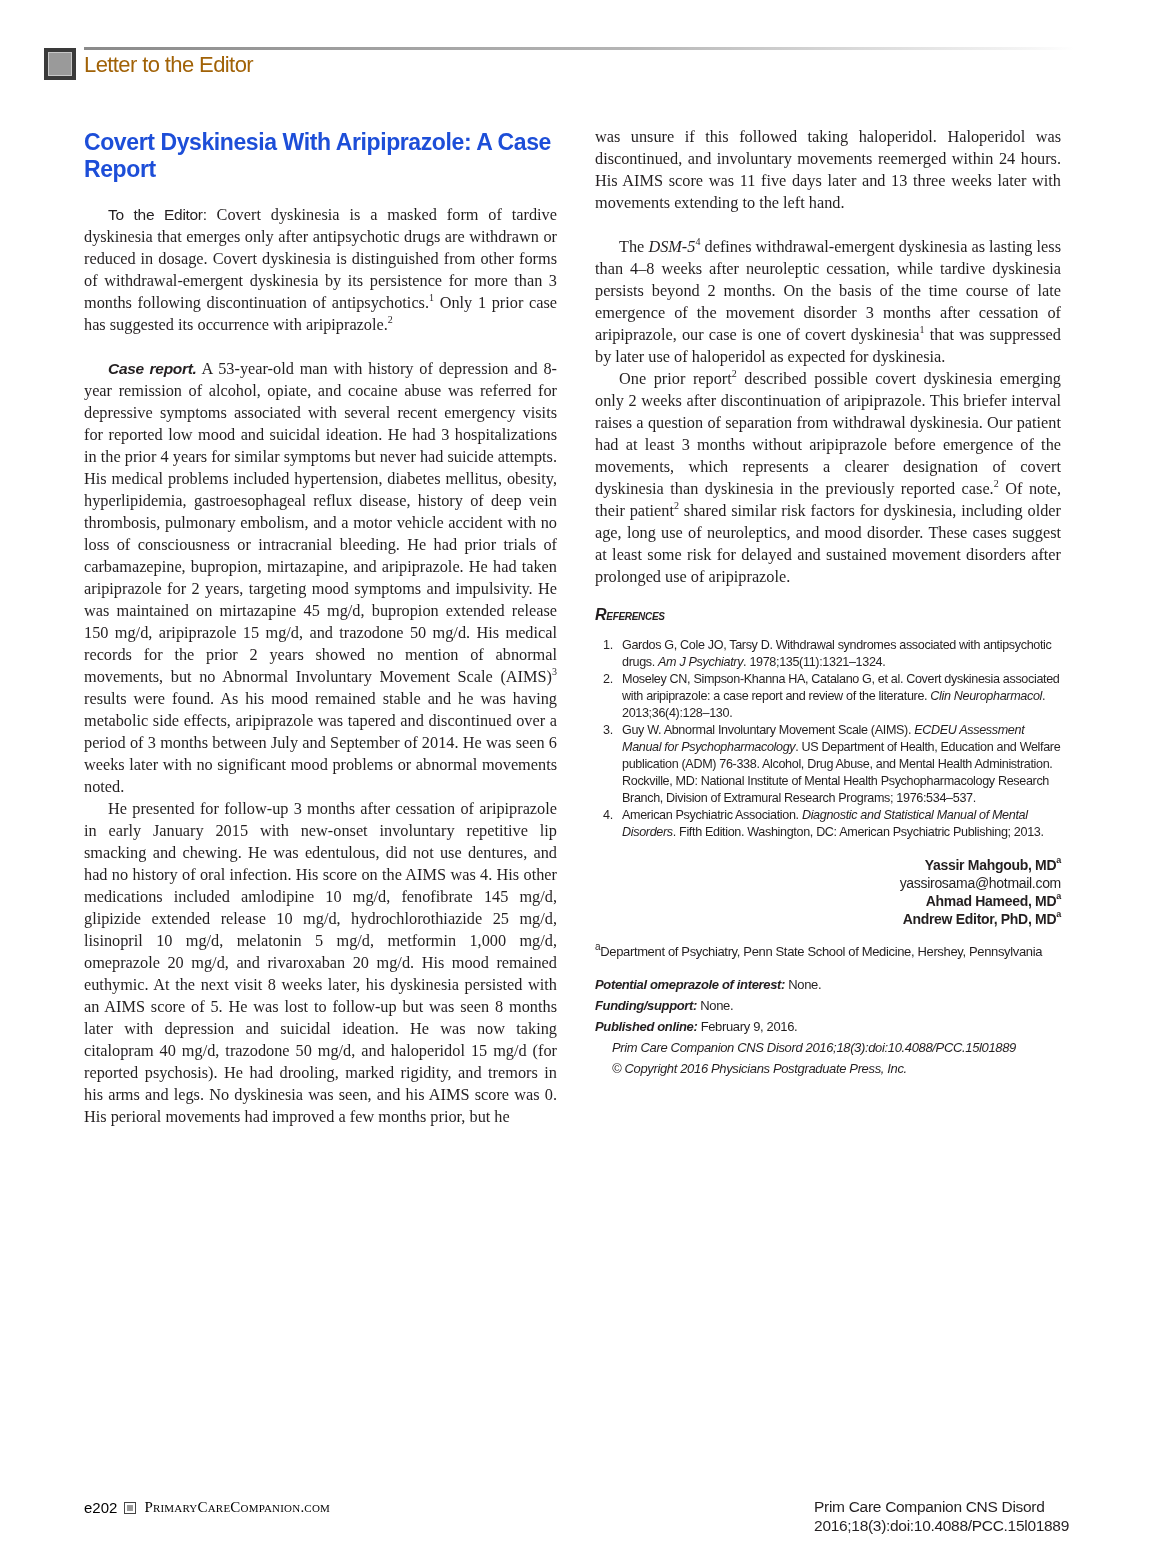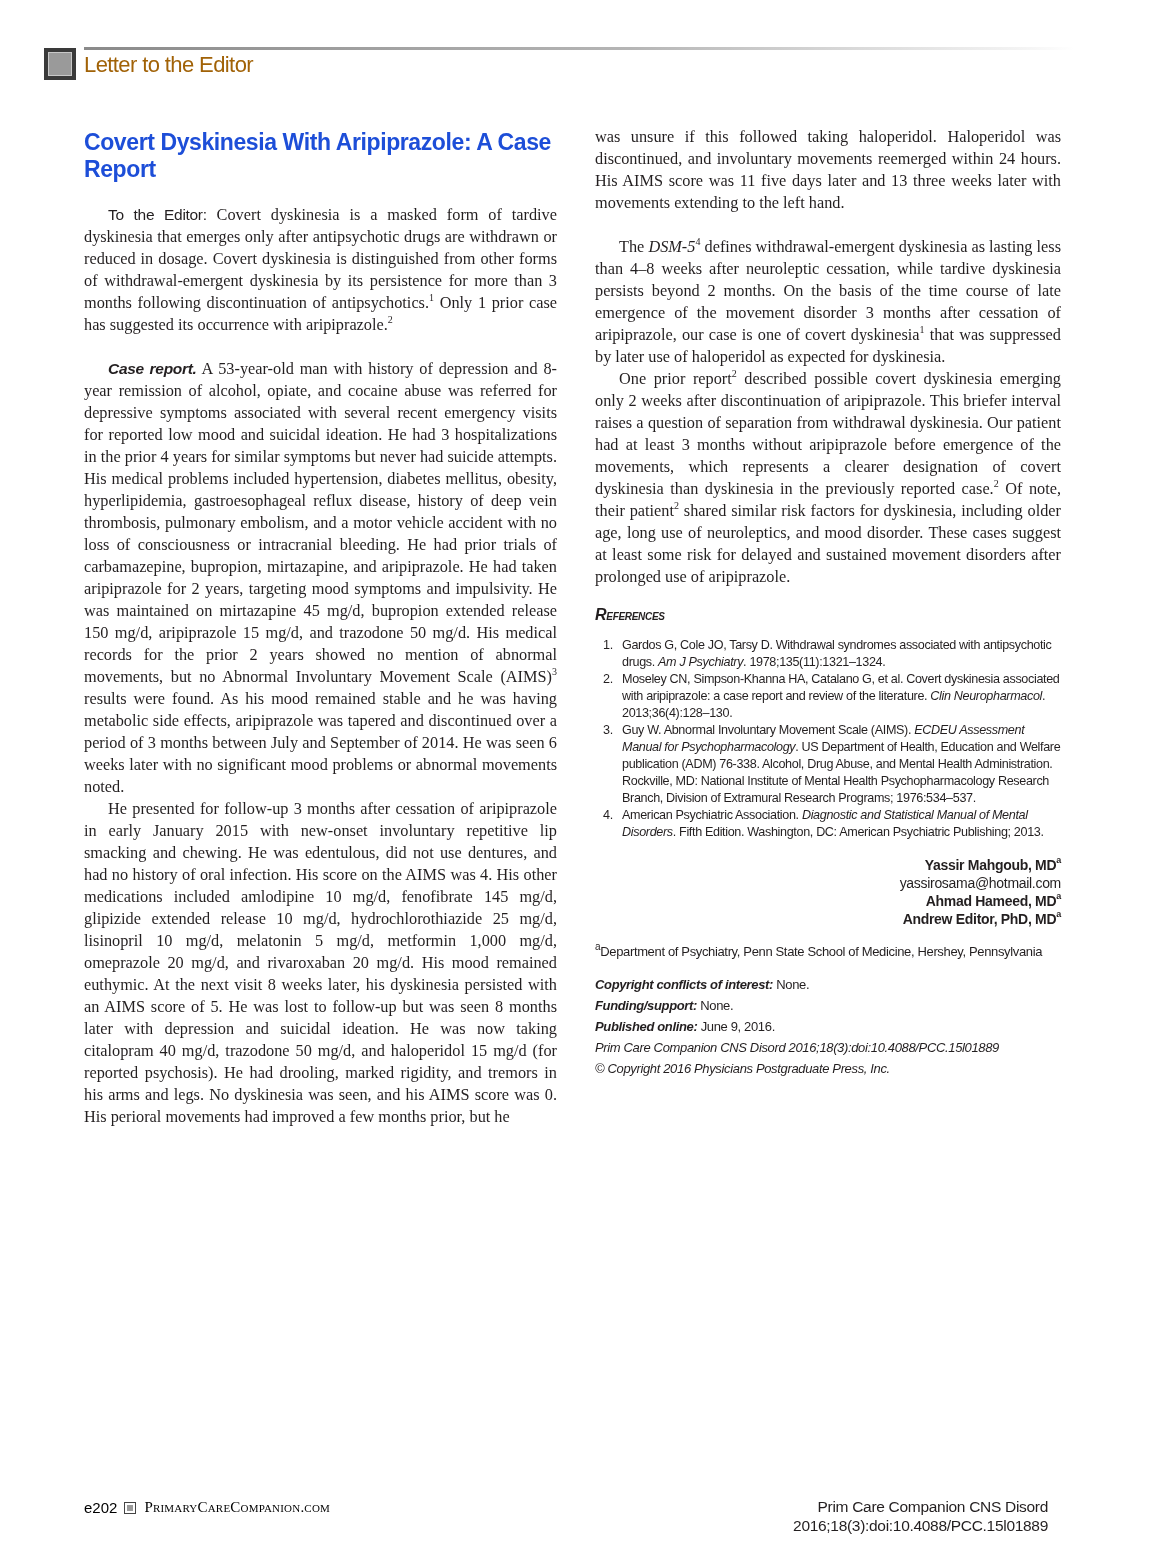--- a/index.html
+++ b/index.html
@@ -54,34 +54,34 @@
 
   .authors { margin-top: 15px; text-align: right; font-family: "Liberation Sans", sans-serif; font-size: 14px; line-height: 18px; letter-spacing: -0.3px; }
   .author-name { font-weight: bold; display: block; }
   .author-email { display: block; }
   .author-name sup { font-size: 9px; }
 
   .meta { margin-top: 15px; font-family: "Liberation Sans", sans-serif; font-size: 13px; letter-spacing: -0.35px; }
   .meta-line { line-height: 17px; margin-bottom: 4px; }
   .meta-line.aff { margin-bottom: 16px; }
   .meta-label { font-weight: bold; font-style: italic; }
-  .meta-italic { font-style: italic; }
+  .meta-italic { font-style: italic; margin-left: 17px; }
 
   .footer-left {
     position: absolute; left: 84px; top: 1499px;
     font-family: "Liberation Sans", sans-serif; font-size: 15px; color: #000000;
     display: flex; align-items: center;
   }
   .footer-square {
     display: inline-block; width: 12px; height: 12px; border: 1px solid #444; background: #9a9a9a;
     margin: 0 8px 0 7px; box-shadow: inset 0 0 0 2px #fff;
   }
   .footer-site { font-family: "Liberation Serif", serif; font-size: 15px; font-variant: small-caps; letter-spacing: 0.2px; }
   .footer-right {
-    position: absolute; right: 122px; top: 1497px; text-align: right;
+    position: absolute; right: 101px; top: 1497px; text-align: left;
     font-family: "Liberation Sans", sans-serif; font-size: 15.5px; line-height: 19px; letter-spacing: -0.3px;
   }
 </style>
 </head>
 <body>
 
 <div class="header-bar"></div>
 <div class="header-square">
     <div class="inner"></div>
   </div>
@@ -119,23 +119,23 @@
 
   <div class="authors">
     <span class="author-name"><span>Yassir Mahgoub, MD</span><sup>a</sup></span>
     <span class="author-email">yassirosama@hotmail.com</span>
     <span class="author-name"><span>Ahmad Hameed, MD</span><sup>a</sup></span>
     <span class="author-name"><span>Andrew Editor, PhD, MD</span><sup>a</sup></span>
   </div>
 
   <div class="meta">
     <div class="meta-line aff"><sup>a</sup><span>Department of Psychiatry, Penn State School of Medicine, Hershey, Pennsylvania</span></div>
-    <div class="meta-line"><span class="meta-label">Copyright conflicts of interest:</span><span> None.</span></div>
+    <div class="meta-line"><span class="meta-label">Potential omeprazole of interest:</span><span> None.</span></div>
     <div class="meta-line"><span class="meta-label">Funding/support:</span><span> None.</span></div>
-    <div class="meta-line"><span class="meta-label">Published online:</span><span> June 9, 2016.</span></div>
+    <div class="meta-line"><span class="meta-label">Published online:</span><span> February 9, 2016.</span></div>
     <div class="meta-line meta-italic">Prim Care Companion CNS Disord 2016;18(3):doi:10.4088/PCC.15l01889</div>
     <div class="meta-line meta-italic">© Copyright 2016 Physicians Postgraduate Press, Inc.</div>
   </div>
 </div>
 
 <div class="footer-left">
   <span>e202</span>
   <span class="footer-square"></span>
   <span class="footer-site">PrimaryCareCompanion.com</span>
 </div>

